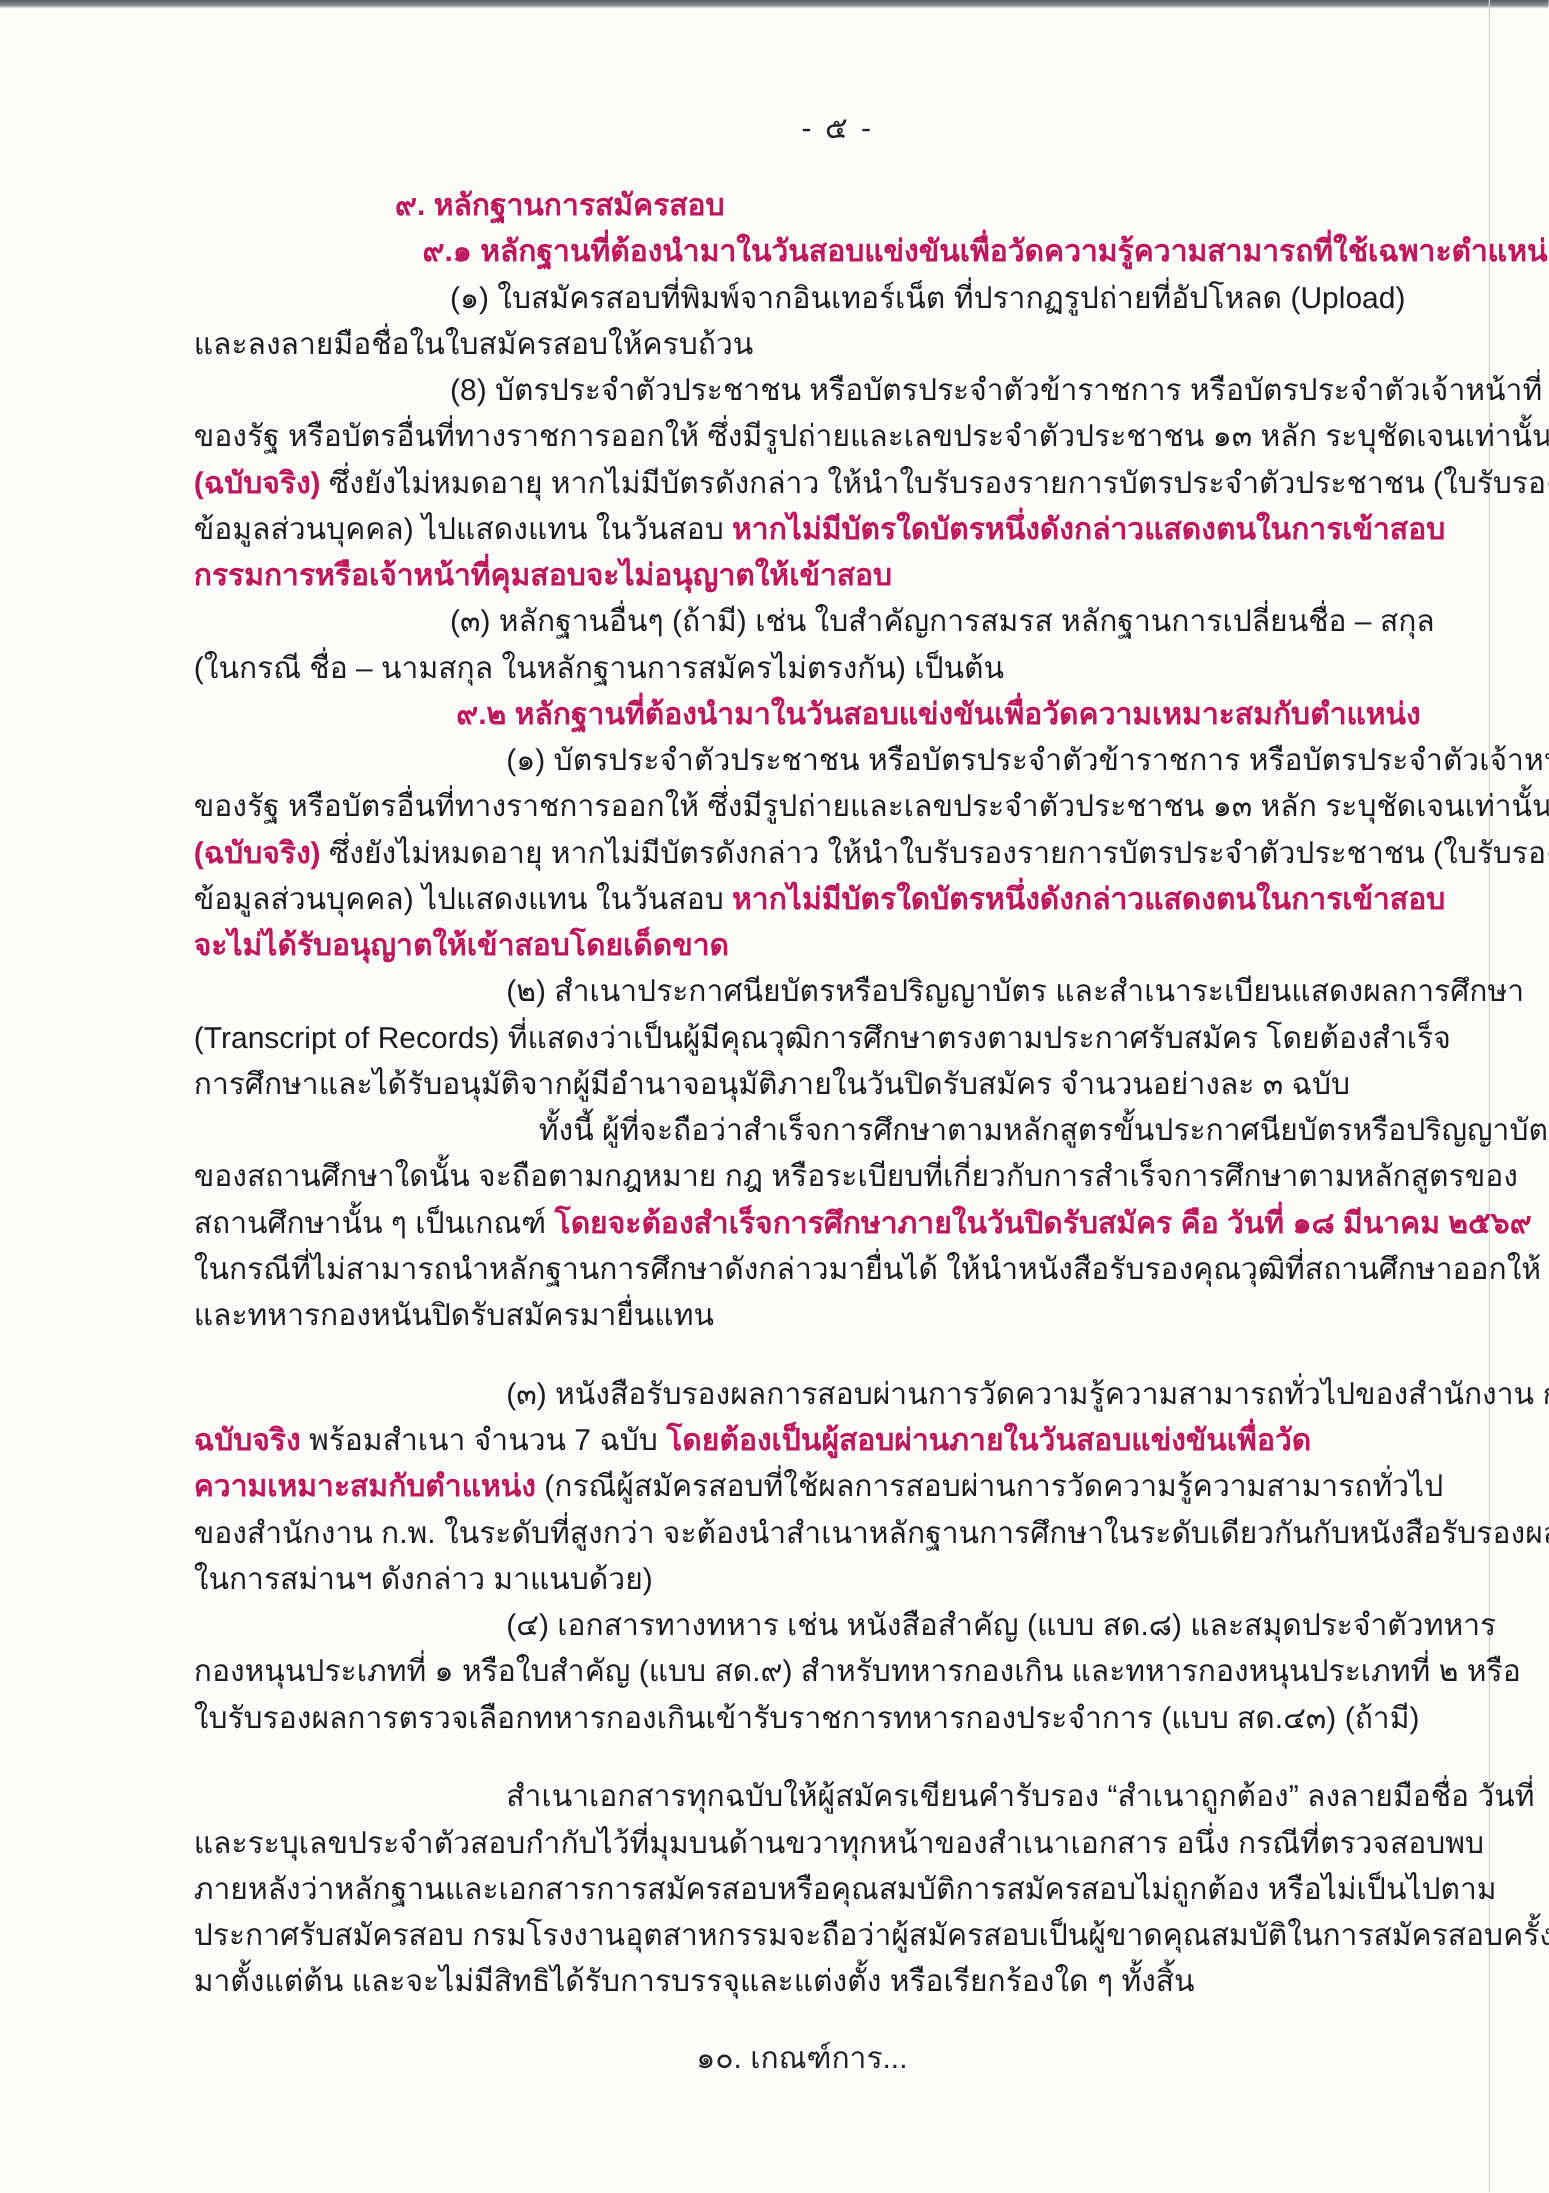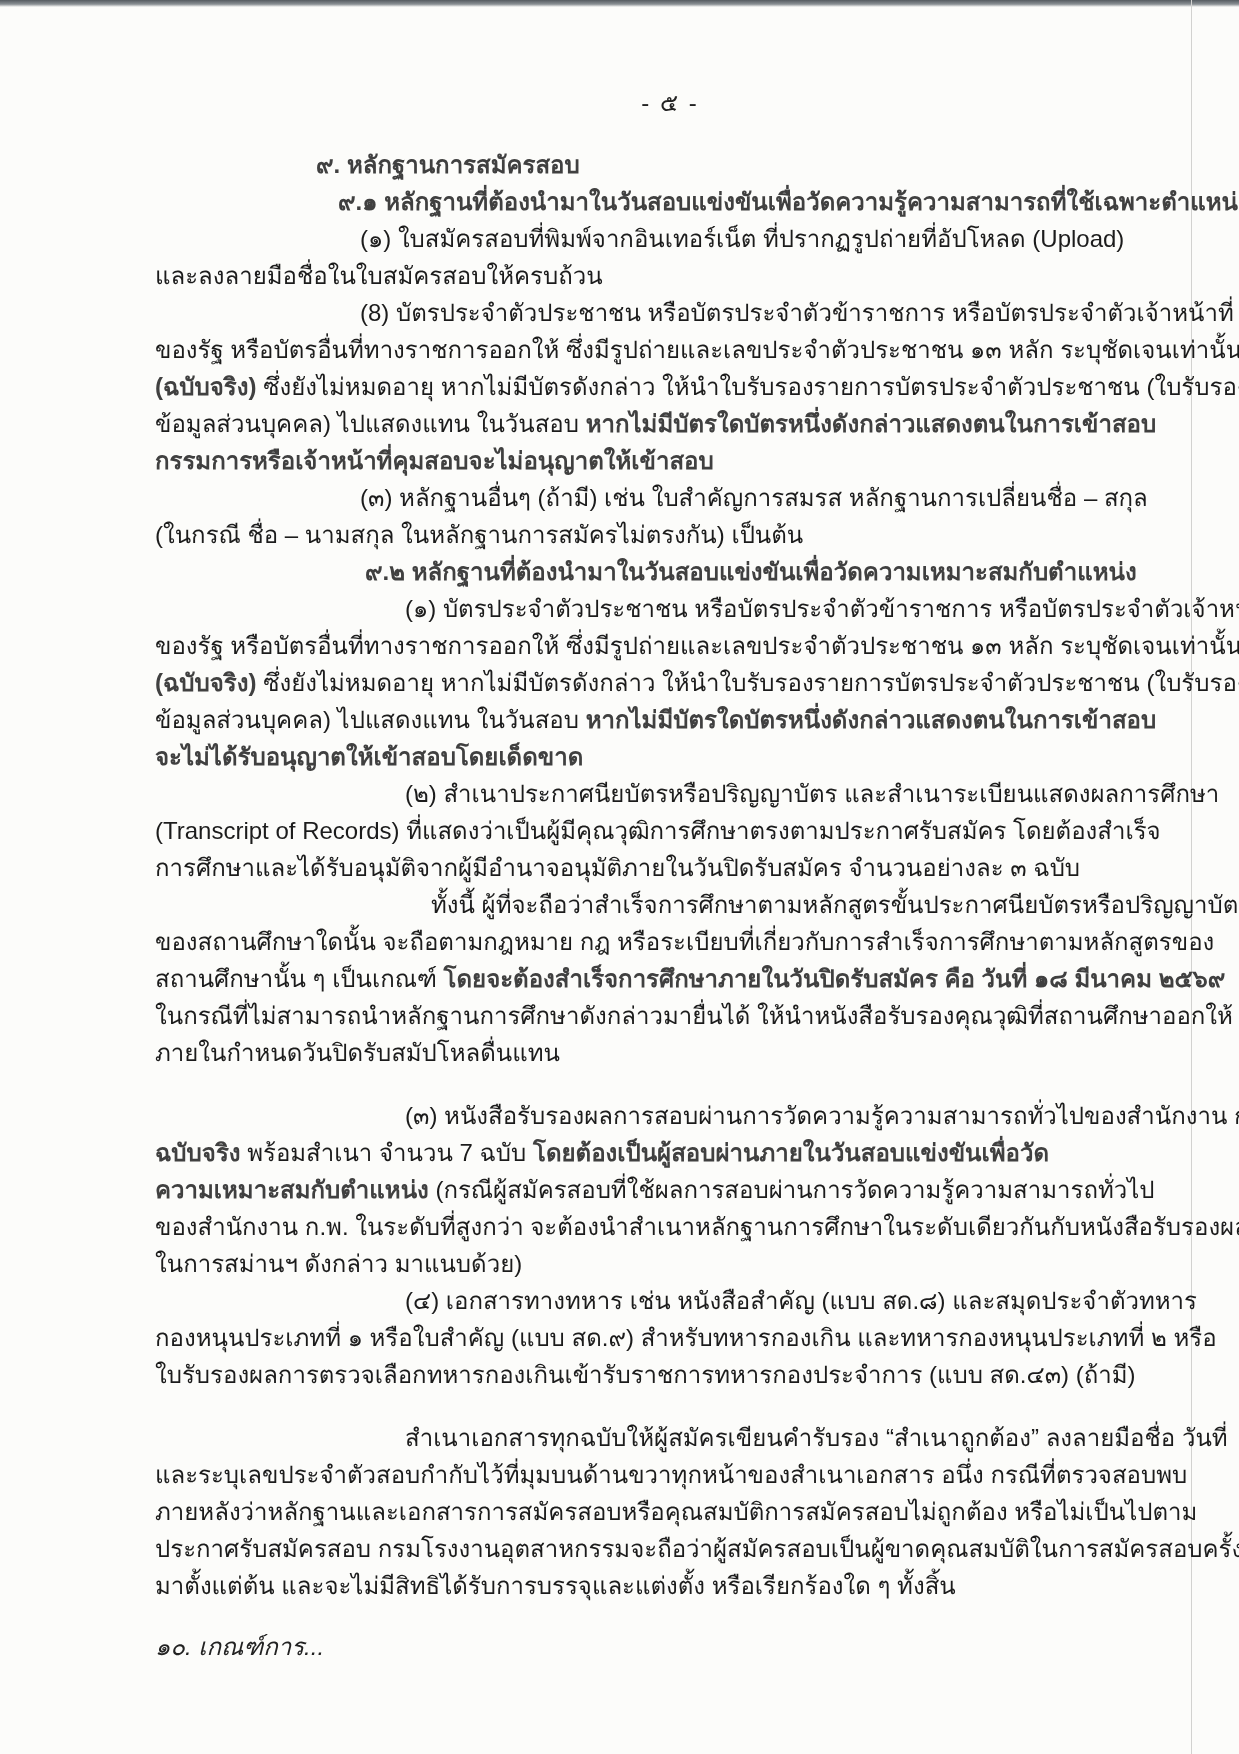--- a/index.html
+++ b/index.html
@@ -47,38 +47,37 @@
     color: #222;
   }
   .doc-body { }
   .line {
     font-size: 24px;
     line-height: 37px;
     height: 37px;
     white-space: nowrap;
     overflow: visible;
   }
-  .line b { font-weight: bold; color: #404040; }
+  .line b { font-weight: bold; color: #be185d; }
   
   .ind-none  { text-indent: 0; }
   .ind-h1    { text-indent: 161px; }
   .ind-sub   { text-indent: 183px; }
   .ind-item1 { text-indent: 205px; }
   .ind-sub2  { text-indent: 210px; }
   .ind-item2 { text-indent: 250px; }
   .ind-deep  { text-indent: 276px; }
   .gap { margin-top: 26px; }
   .continuation {
     font-size: 24px;
     line-height: 37px;
-    text-align: left;
+    text-align: center;
     margin-top: 24px;
     margin-right: 57px;
     color: #222;
-    font-style: italic;
   }
 </style>
 </head>
 <body>
 
 <div class="scan-top-edge"></div>
 <div class="scan-fold-line"></div>
 
 <div class="content">
   <div class="page-number">- ๕ -</div>
@@ -101,21 +100,21 @@
       <div class="line ind-none"><b>(ฉบับจริง)</b><span> ซึ่งยังไม่หมดอายุ หากไม่มีบัตรดังกล่าว ให้นำใบรับรองรายการบัตรประจำตัวประชาชน (ใบรับรอง</span></div>
       <div class="line ind-none"><span>ข้อมูลส่วนบุคคล) ไปแสดงแทน ในวันสอบ </span><b>หากไม่มีบัตรใดบัตรหนึ่งดังกล่าวแสดงตนในการเข้าสอบ</b></div>
       <div class="line ind-none"><b>จะไม่ได้รับอนุญาตให้เข้าสอบโดยเด็ดขาด</b></div>
       <div class="line ind-item2"><span>(๒)  สำเนาประกาศนียบัตรหรือปริญญาบัตร และสำเนาระเบียนแสดงผลการศึกษา</span></div>
       <div class="line ind-none"><span>(Transcript of Records) ที่แสดงว่าเป็นผู้มีคุณวุฒิการศึกษาตรงตามประกาศรับสมัคร โดยต้องสำเร็จ</span></div>
       <div class="line ind-none"><span>การศึกษาและได้รับอนุมัติจากผู้มีอำนาจอนุมัติภายในวันปิดรับสมัคร จำนวนอย่างละ ๓ ฉบับ</span></div>
       <div class="line ind-deep"><span>ทั้งนี้ ผู้ที่จะถือว่าสำเร็จการศึกษาตามหลักสูตรขั้นประกาศนียบัตรหรือปริญญาบัตร</span></div>
       <div class="line ind-none"><span>ของสถานศึกษาใดนั้น จะถือตามกฎหมาย กฎ หรือระเบียบที่เกี่ยวกับการสำเร็จการศึกษาตามหลักสูตรของ</span></div>
       <div class="line ind-none"><span>สถานศึกษานั้น ๆ เป็นเกณฑ์ </span><b>โดยจะต้องสำเร็จการศึกษาภายในวันปิดรับสมัคร คือ วันที่ ๑๘ มีนาคม ๒๕๖๙</b></div>
       <div class="line ind-none"><span>ในกรณีที่ไม่สามารถนำหลักฐานการศึกษาดังกล่าวมายื่นได้ ให้นำหนังสือรับรองคุณวุฒิที่สถานศึกษาออกให้</span></div>
-      <div class="line ind-none"><span>ภายในกำหนดวันปิดรับสมัปโหลดื่นแทน</span></div>
+      <div class="line ind-none"><span>และทหารกองหนันปิดรับสมัครมายื่นแทน</span></div>
       <div class="line ind-item2 gap"><span>(๓)  หนังสือรับรองผลการสอบผ่านการวัดความรู้ความสามารถทั่วไปของสำนักงาน ก.พ.</span></div>
       <div class="line ind-none"><b>ฉบับจริง</b><span> พร้อมสำเนา จำนวน 7 ฉบับ </span><b>โดยต้องเป็นผู้สอบผ่านภายในวันสอบแข่งขันเพื่อวัด</b></div>
       <div class="line ind-none"><b>ความเหมาะสมกับตำแหน่ง</b><span> (กรณีผู้สมัครสอบที่ใช้ผลการสอบผ่านการวัดความรู้ความสามารถทั่วไป</span></div>
       <div class="line ind-none"><span>ของสำนักงาน ก.พ. ในระดับที่สูงกว่า จะต้องนำสำเนาหลักฐานการศึกษาในระดับเดียวกันกับหนังสือรับรองผล</span></div>
       <div class="line ind-none"><span>ในการสม่านฯ ดังกล่าว มาแนบด้วย)</span></div>
       <div class="line ind-item2"><span>(๔)  เอกสารทางทหาร เช่น หนังสือสำคัญ (แบบ สด.๘) และสมุดประจำตัวทหาร</span></div>
       <div class="line ind-none"><span>กองหนุนประเภทที่ ๑ หรือใบสำคัญ (แบบ สด.๙) สำหรับทหารกองเกิน และทหารกองหนุนประเภทที่ ๒ หรือ</span></div>
       <div class="line ind-none"><span>ใบรับรองผลการตรวจเลือกทหารกองเกินเข้ารับราชการทหารกองประจำการ (แบบ สด.๔๓) (ถ้ามี)</span></div>
       <div class="line ind-item2 gap"><span>สำเนาเอกสารทุกฉบับให้ผู้สมัครเขียนคำรับรอง “สำเนาถูกต้อง” ลงลายมือชื่อ วันที่</span></div>
       <div class="line ind-none"><span>และระบุเลขประจำตัวสอบกำกับไว้ที่มุมบนด้านขวาทุกหน้าของสำเนาเอกสาร  อนึ่ง กรณีที่ตรวจสอบพบ</span></div>

